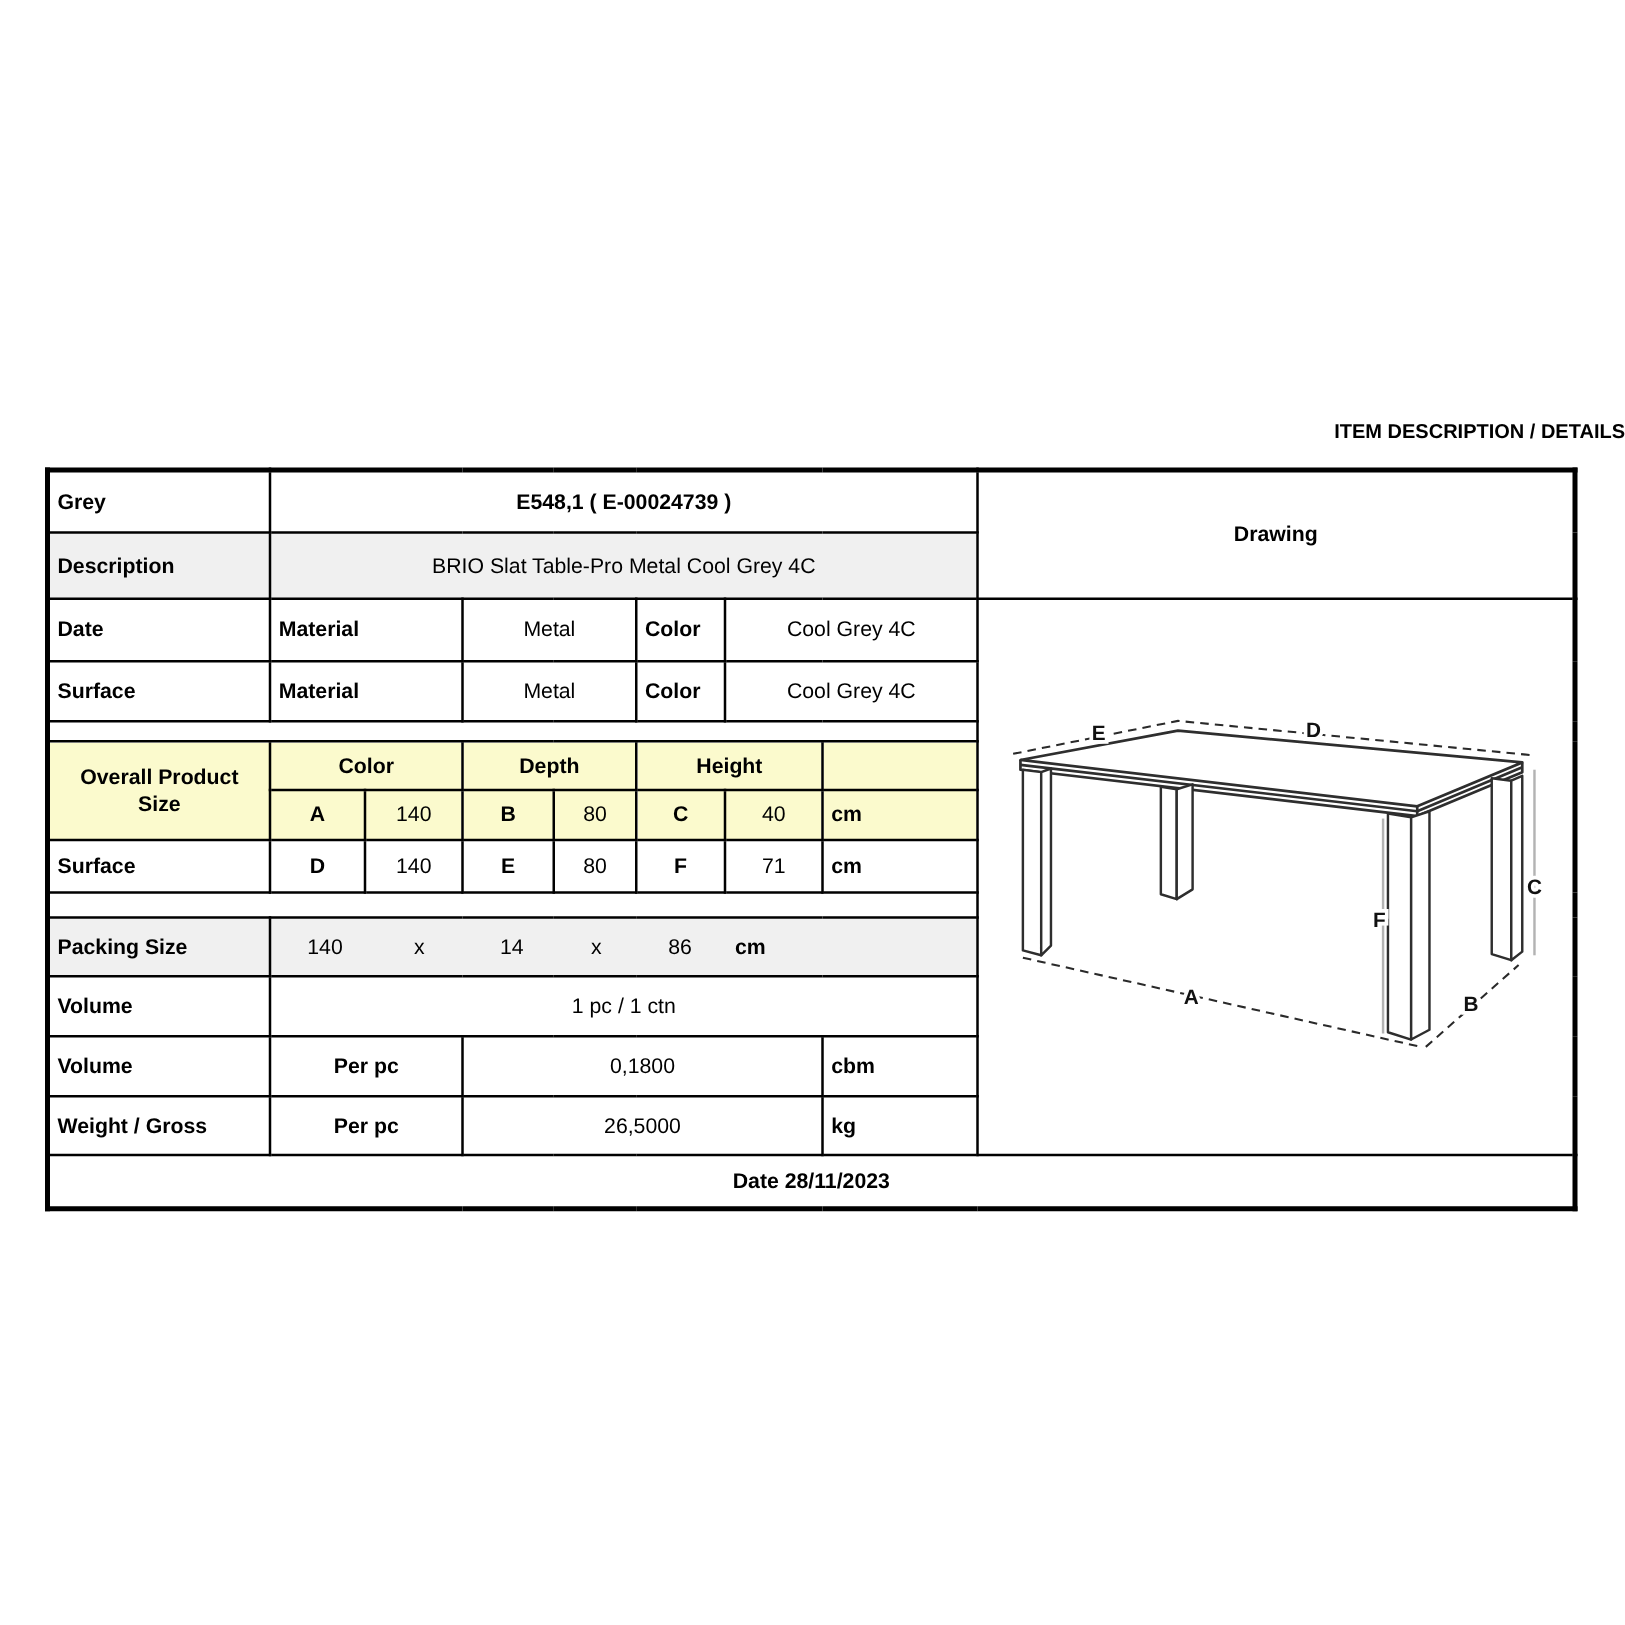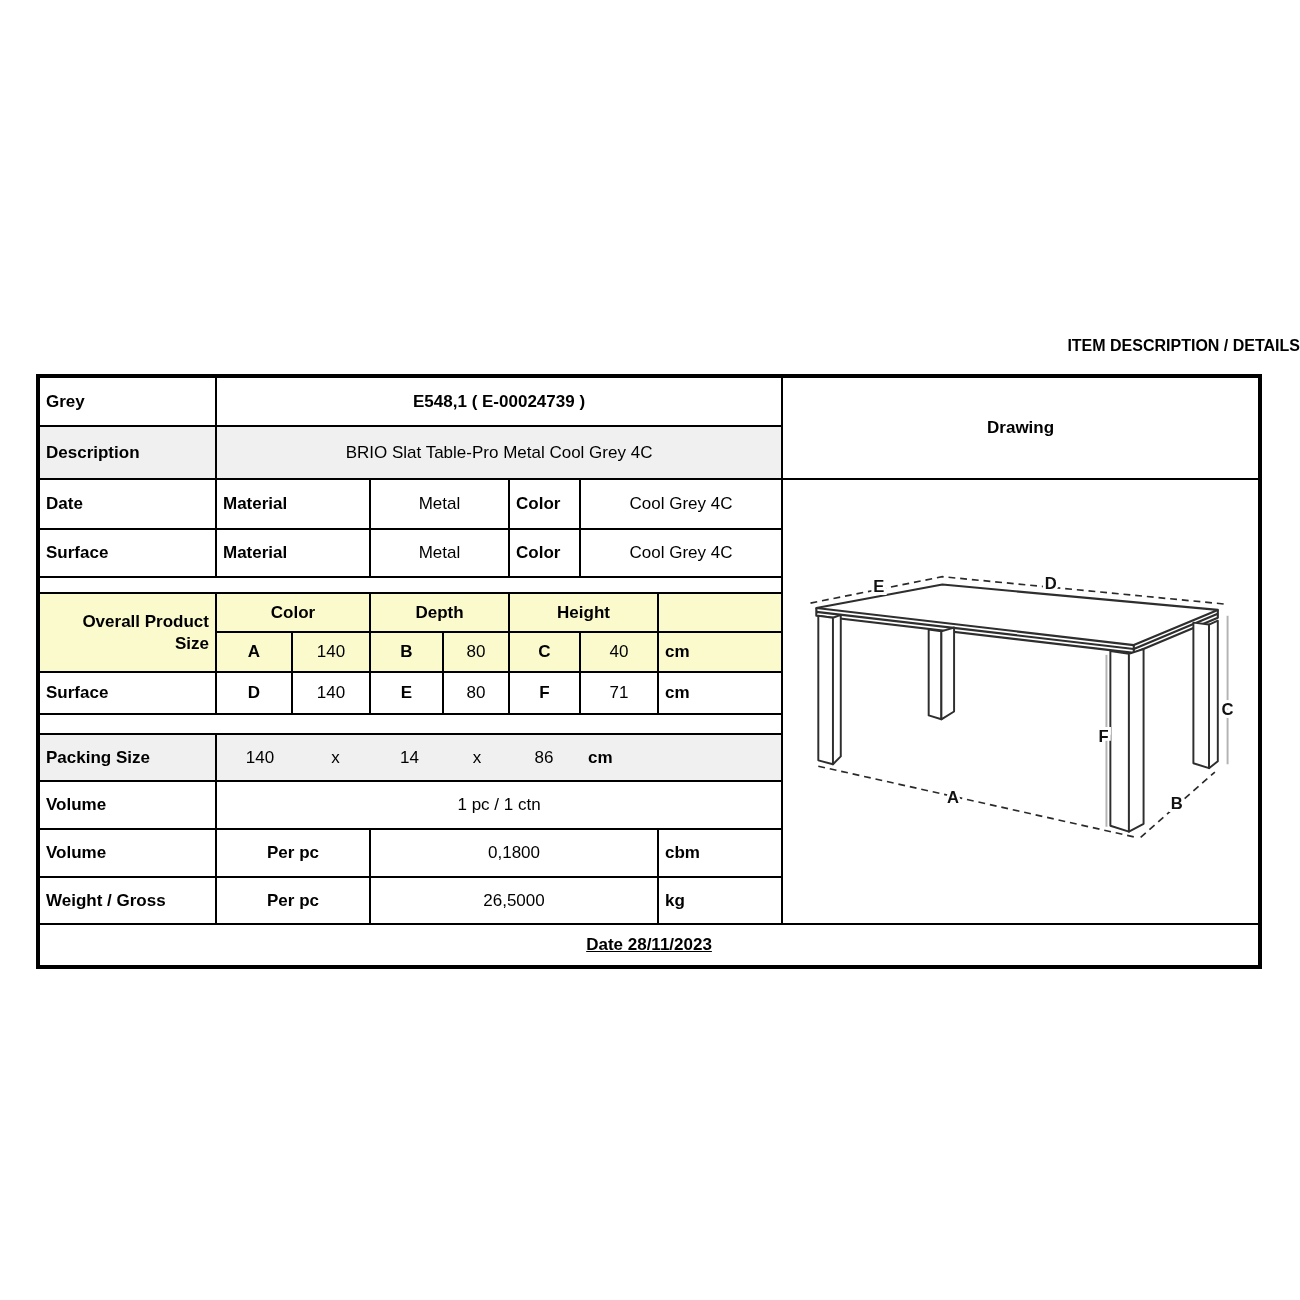--- a/index.html
+++ b/index.html
@@ -27,28 +27,28 @@
     padding:0 6px;overflow:hidden;white-space:nowrap;
   }
   .lbl{font-weight:bold;text-align:left;}
   .ctr{text-align:center;}
   .b{font-weight:bold;}
   .unit{font-weight:bold;text-align:left;padding-left:9px;}
   .grey{background:var(--grey);}
   .yellow{background:var(--yellow);}
   .thickb{border-bottom:4px solid var(--border);}
   .sp td{border-left:2px solid var(--border);border-right:2px solid var(--border);}
-  .size-label{line-height:1.25;text-align:right;font-weight:bold;}
+  .size-label{line-height:1.25;text-align:center;font-weight:bold;}
   .drawing-hdr{font-weight:bold;text-align:center;font-size:18px;margin-left:32px;}
   .drawing-cell{padding:0;vertical-align:top;}
   .drawing-cell svg{display:block;width:100%;height:auto;}
   .psize-grid{display:grid;grid-template-columns:74px 77px 71px 64px 70px 77px auto;align-items:center;}
   .psize-grid span{text-align:center;}
   .psize-grid .unit{text-align:left;}
-  .date-cell{font-weight:bold;text-align:center;font-size:17px;text-decoration:underline;}
+  .date-cell{font-weight:bold;text-align:center;font-size:17px;}
   .dim-label{font-weight:bold;font-size:17px;fill:#111;paint-order:stroke;stroke:#ffffff;stroke-width:6px;text-anchor:middle;}
 </style>
 </head>
 <body>
 
 <div class="page-title">ITEM DESCRIPTION / DETAILS</div>
 
 <table class="spec">
   <colgroup>
     <col style="width:178px">

